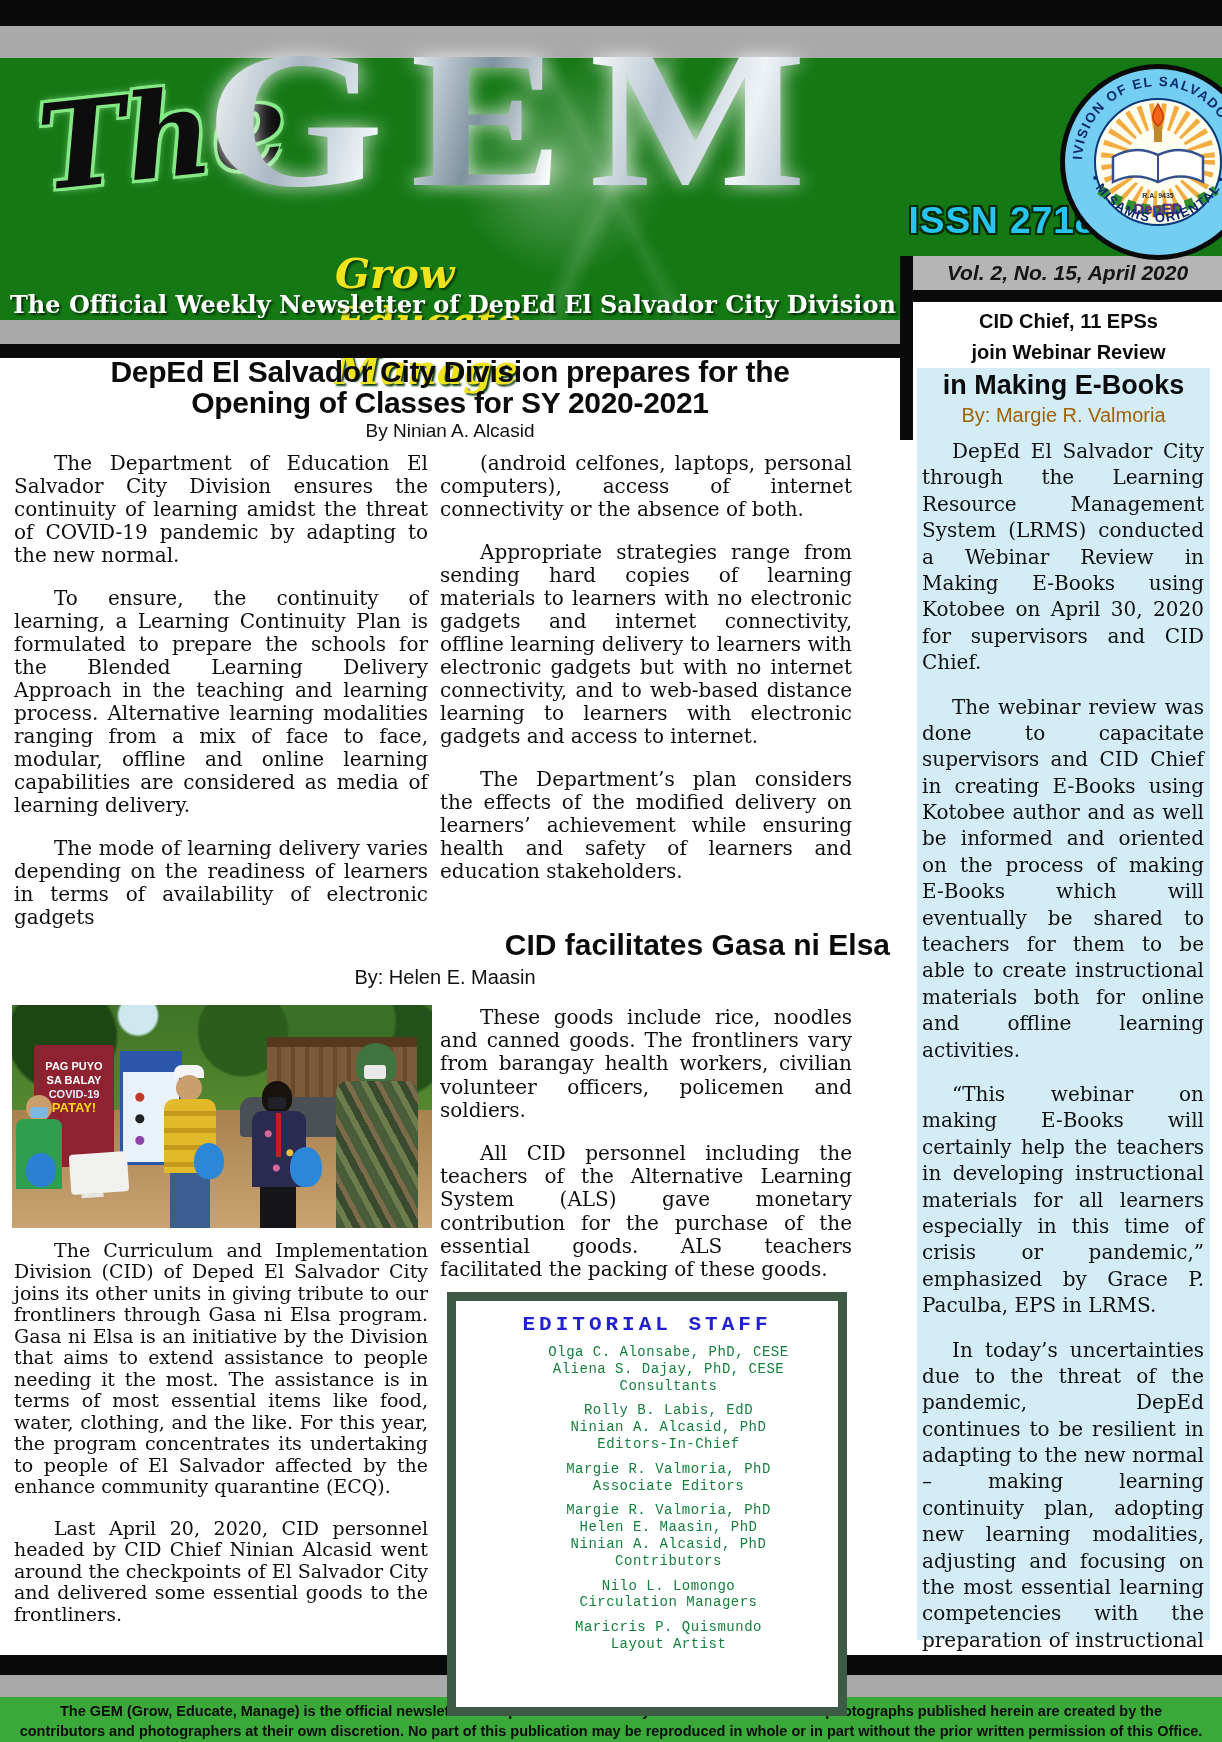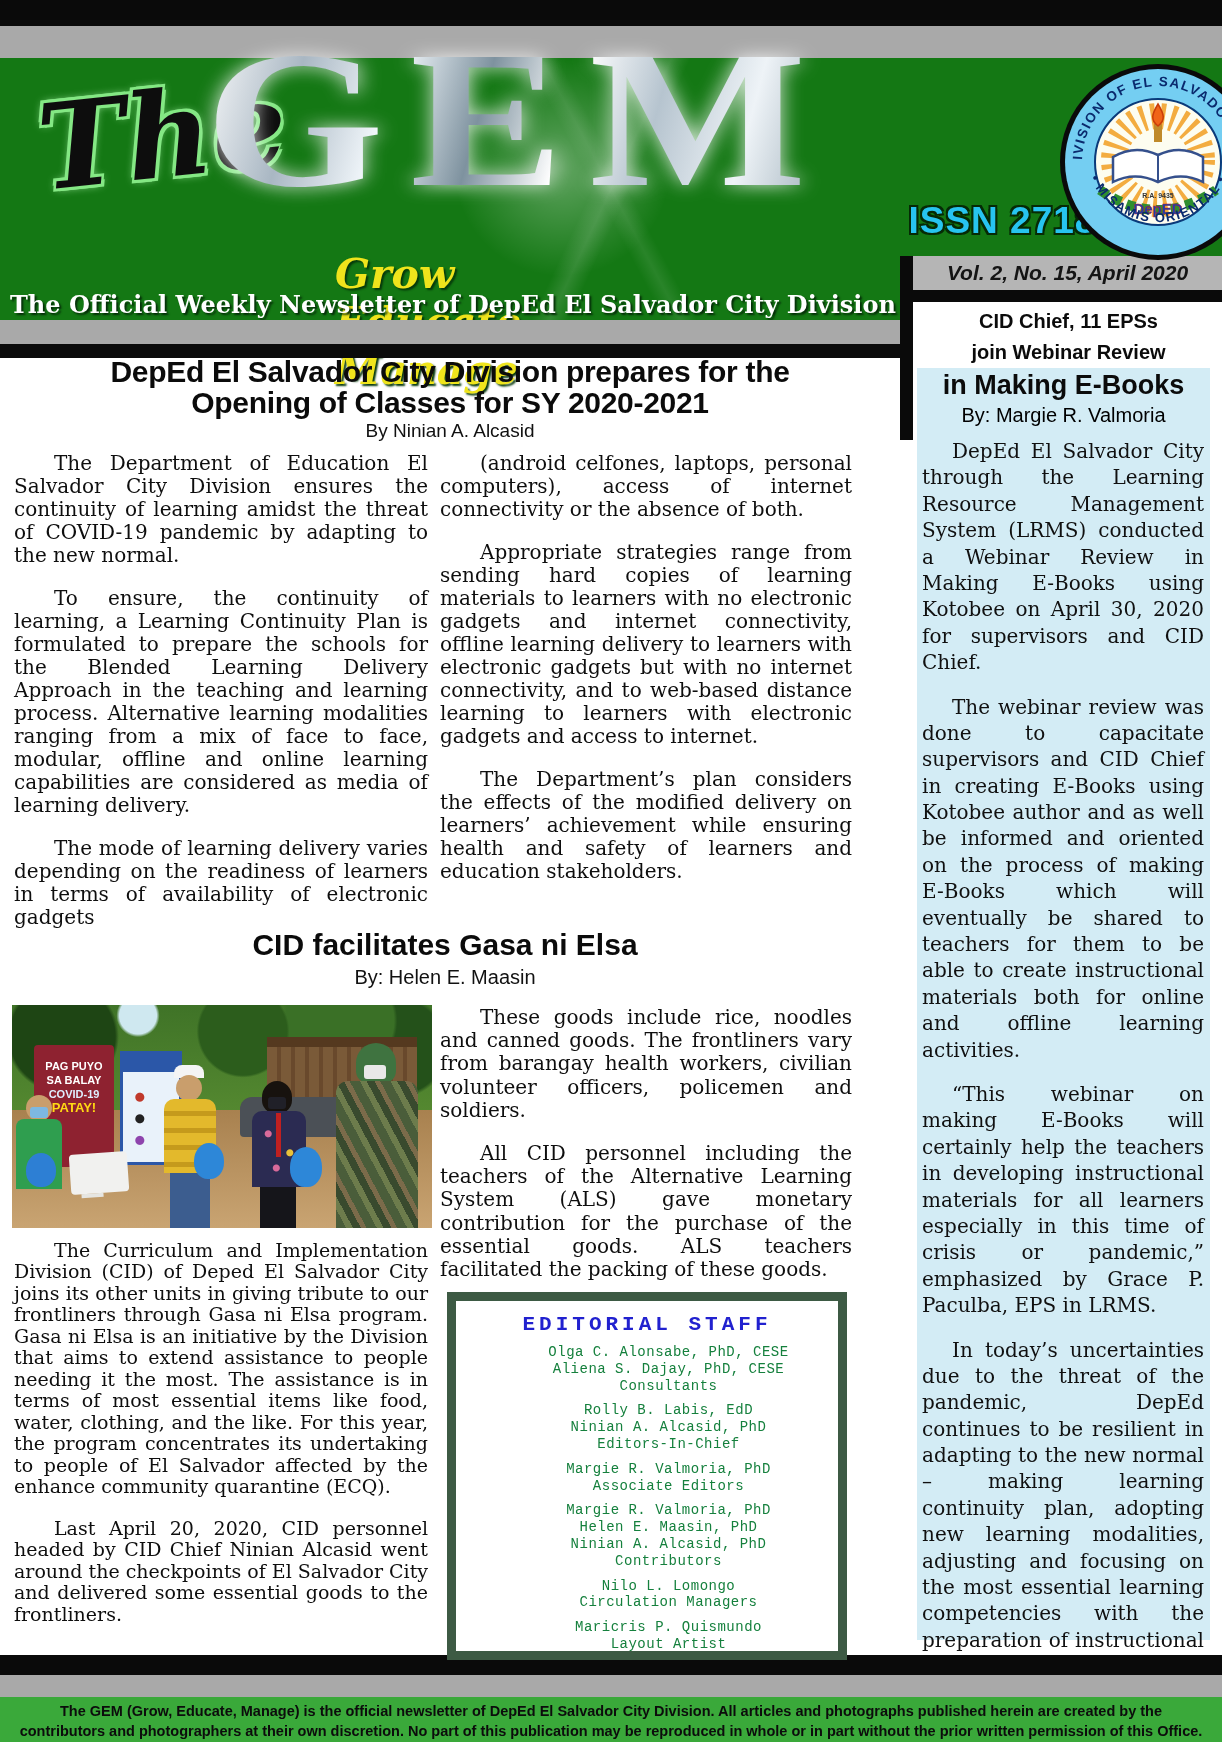--- a/index.html
+++ b/index.html
@@ -43,36 +43,36 @@
   #frame-h{left:900px;top:290px;width:322px;height:12px;background:#0a0a0a;}
 
   
   #sidebar-white{left:913px;top:302px;width:309px;height:1348px;background:#ffffff;}
   #sb-title{left:915px;top:306px;width:307px;text-align:center;font-family:"Liberation Sans",sans-serif;
     font-weight:bold;font-size:20px;line-height:31px;color:#0b0b0b;}
   #sb-blue{left:917px;top:368px;width:293px;height:1272px;background:#d3ecf5;}
   #sb-title3{left:917px;top:370px;width:293px;text-align:center;font-family:"Liberation Sans",sans-serif;
     font-weight:bold;font-size:27px;color:#0b0b0b;}
   #sb-byline{left:917px;top:404px;width:293px;text-align:center;font-family:"Liberation Sans",sans-serif;
-    font-size:20px;color:#000000;}
+    font-size:20px;color:#a16207;}
   #sb-body{left:922px;top:438px;width:282px;font-size:20px;line-height:1.32;text-align:justify;color:#101010;}
   #sb-body p{margin:0 0 18px 0;text-indent:30px;}
 
   
   #a1-title{left:0;top:356px;width:900px;text-align:center;font-family:"Liberation Sans",sans-serif;
     font-weight:bold;font-size:30px;line-height:1.04;color:#0b0b0b;letter-spacing:-.3px;}
   #a1-byline{left:0;top:420px;width:900px;text-align:center;font-family:"Liberation Sans",sans-serif;
     font-size:19px;color:#111;}
   .bodycol{font-size:20px;line-height:1.15;text-align:justify;color:#0e0e0e;}
   .bodycol p{margin:0 0 20px 0;text-indent:40px;}
   #a1-col1{left:14px;top:452px;width:414px;}
   #a1-col2{left:440px;top:452px;width:412px;}
 
   
-  #a2-title{left:0;top:928px;width:890px;text-align:center;font-family:"Liberation Sans",sans-serif;
+  #a2-title{left:0;top:928px;width:890px;text-align:right;font-family:"Liberation Sans",sans-serif;
     font-weight:bold;font-size:30px;color:#0b0b0b;}
   #a2-byline{left:0;top:966px;width:890px;text-align:center;font-family:"Liberation Sans",sans-serif;
     font-size:20px;color:#111;}
   #a2-col1{left:14px;top:1240px;width:414px;font-size:19px;line-height:1.13;}
   #a2-col2{left:440px;top:1006px;width:412px;font-size:20px;line-height:1.16;}
 
   
   #photo{left:12px;top:1005px;width:420px;height:223px;overflow:hidden;background:#0369a1;}
   .ph{position:absolute;}
   #ph-canopy{left:0;top:0;width:420px;height:105px;
@@ -123,21 +123,21 @@
   #p3 .lanyard{position:absolute;left:28px;top:32px;width:5px;height:44px;background:#c02020;}
   #p3 .pants{position:absolute;left:12px;top:106px;width:36px;height:41px;background:#15151a;}
   #p3 .bag{position:absolute;left:42px;top:66px;width:32px;height:40px;background:#2d87d8;border-radius:50% 50% 45% 45%;}
   #p4{left:318px;top:38px;width:95px;height:185px;}
   #p4 .wrap{position:absolute;left:26px;top:0;width:40px;height:40px;background:#3f7340;border-radius:50% 50% 30% 30%;}
   #p4 .mask{position:absolute;left:34px;top:22px;width:22px;height:14px;background:#e8e8e8;border-radius:3px;}
   #p4 .torso{position:absolute;left:6px;top:38px;width:82px;height:147px;border-radius:12px 12px 0 0;
     background:repeating-linear-gradient(62deg,#4a5d3a 0 9px,#6d7c4c 9px 15px,#394a2e 15px 22px,#7b6b4a 22px 27px);}
 
   
-  #edbox{left:447px;top:1292px;width:400px;height:368px;background:#ffffff;border:9px solid #3d5a44;
+  #edbox{left:447px;top:1292px;width:400px;height:424px;background:#ffffff;border:9px solid #3d5a44;
     box-sizing:border-box;text-align:center;font-family:"Liberation Mono",monospace;z-index:5;}
   #edbox .edtitle{margin-top:12px;font-weight:bold;font-size:21px;letter-spacing:4px;color:#2121cf;}
   #edbox .grp{margin-top:8px;font-size:14px;line-height:1.2;color:#15803d;letter-spacing:.5px;margin-left:43px;}
 
   
   #f-black{left:0;top:1655px;width:1222px;height:20px;background:#0a0a0a;}
   #f-gray{left:0;top:1675px;width:1222px;height:22px;background:#a9a9a9;}
   #f-green{left:0;top:1697px;width:1222px;height:45px;background:#3aa93a;
     font-family:"Liberation Sans",sans-serif;font-weight:bold;font-size:14.5px;color:#0c0c0c;
     text-align:center;line-height:1.4;padding:4px 16px;box-sizing:border-box;}

